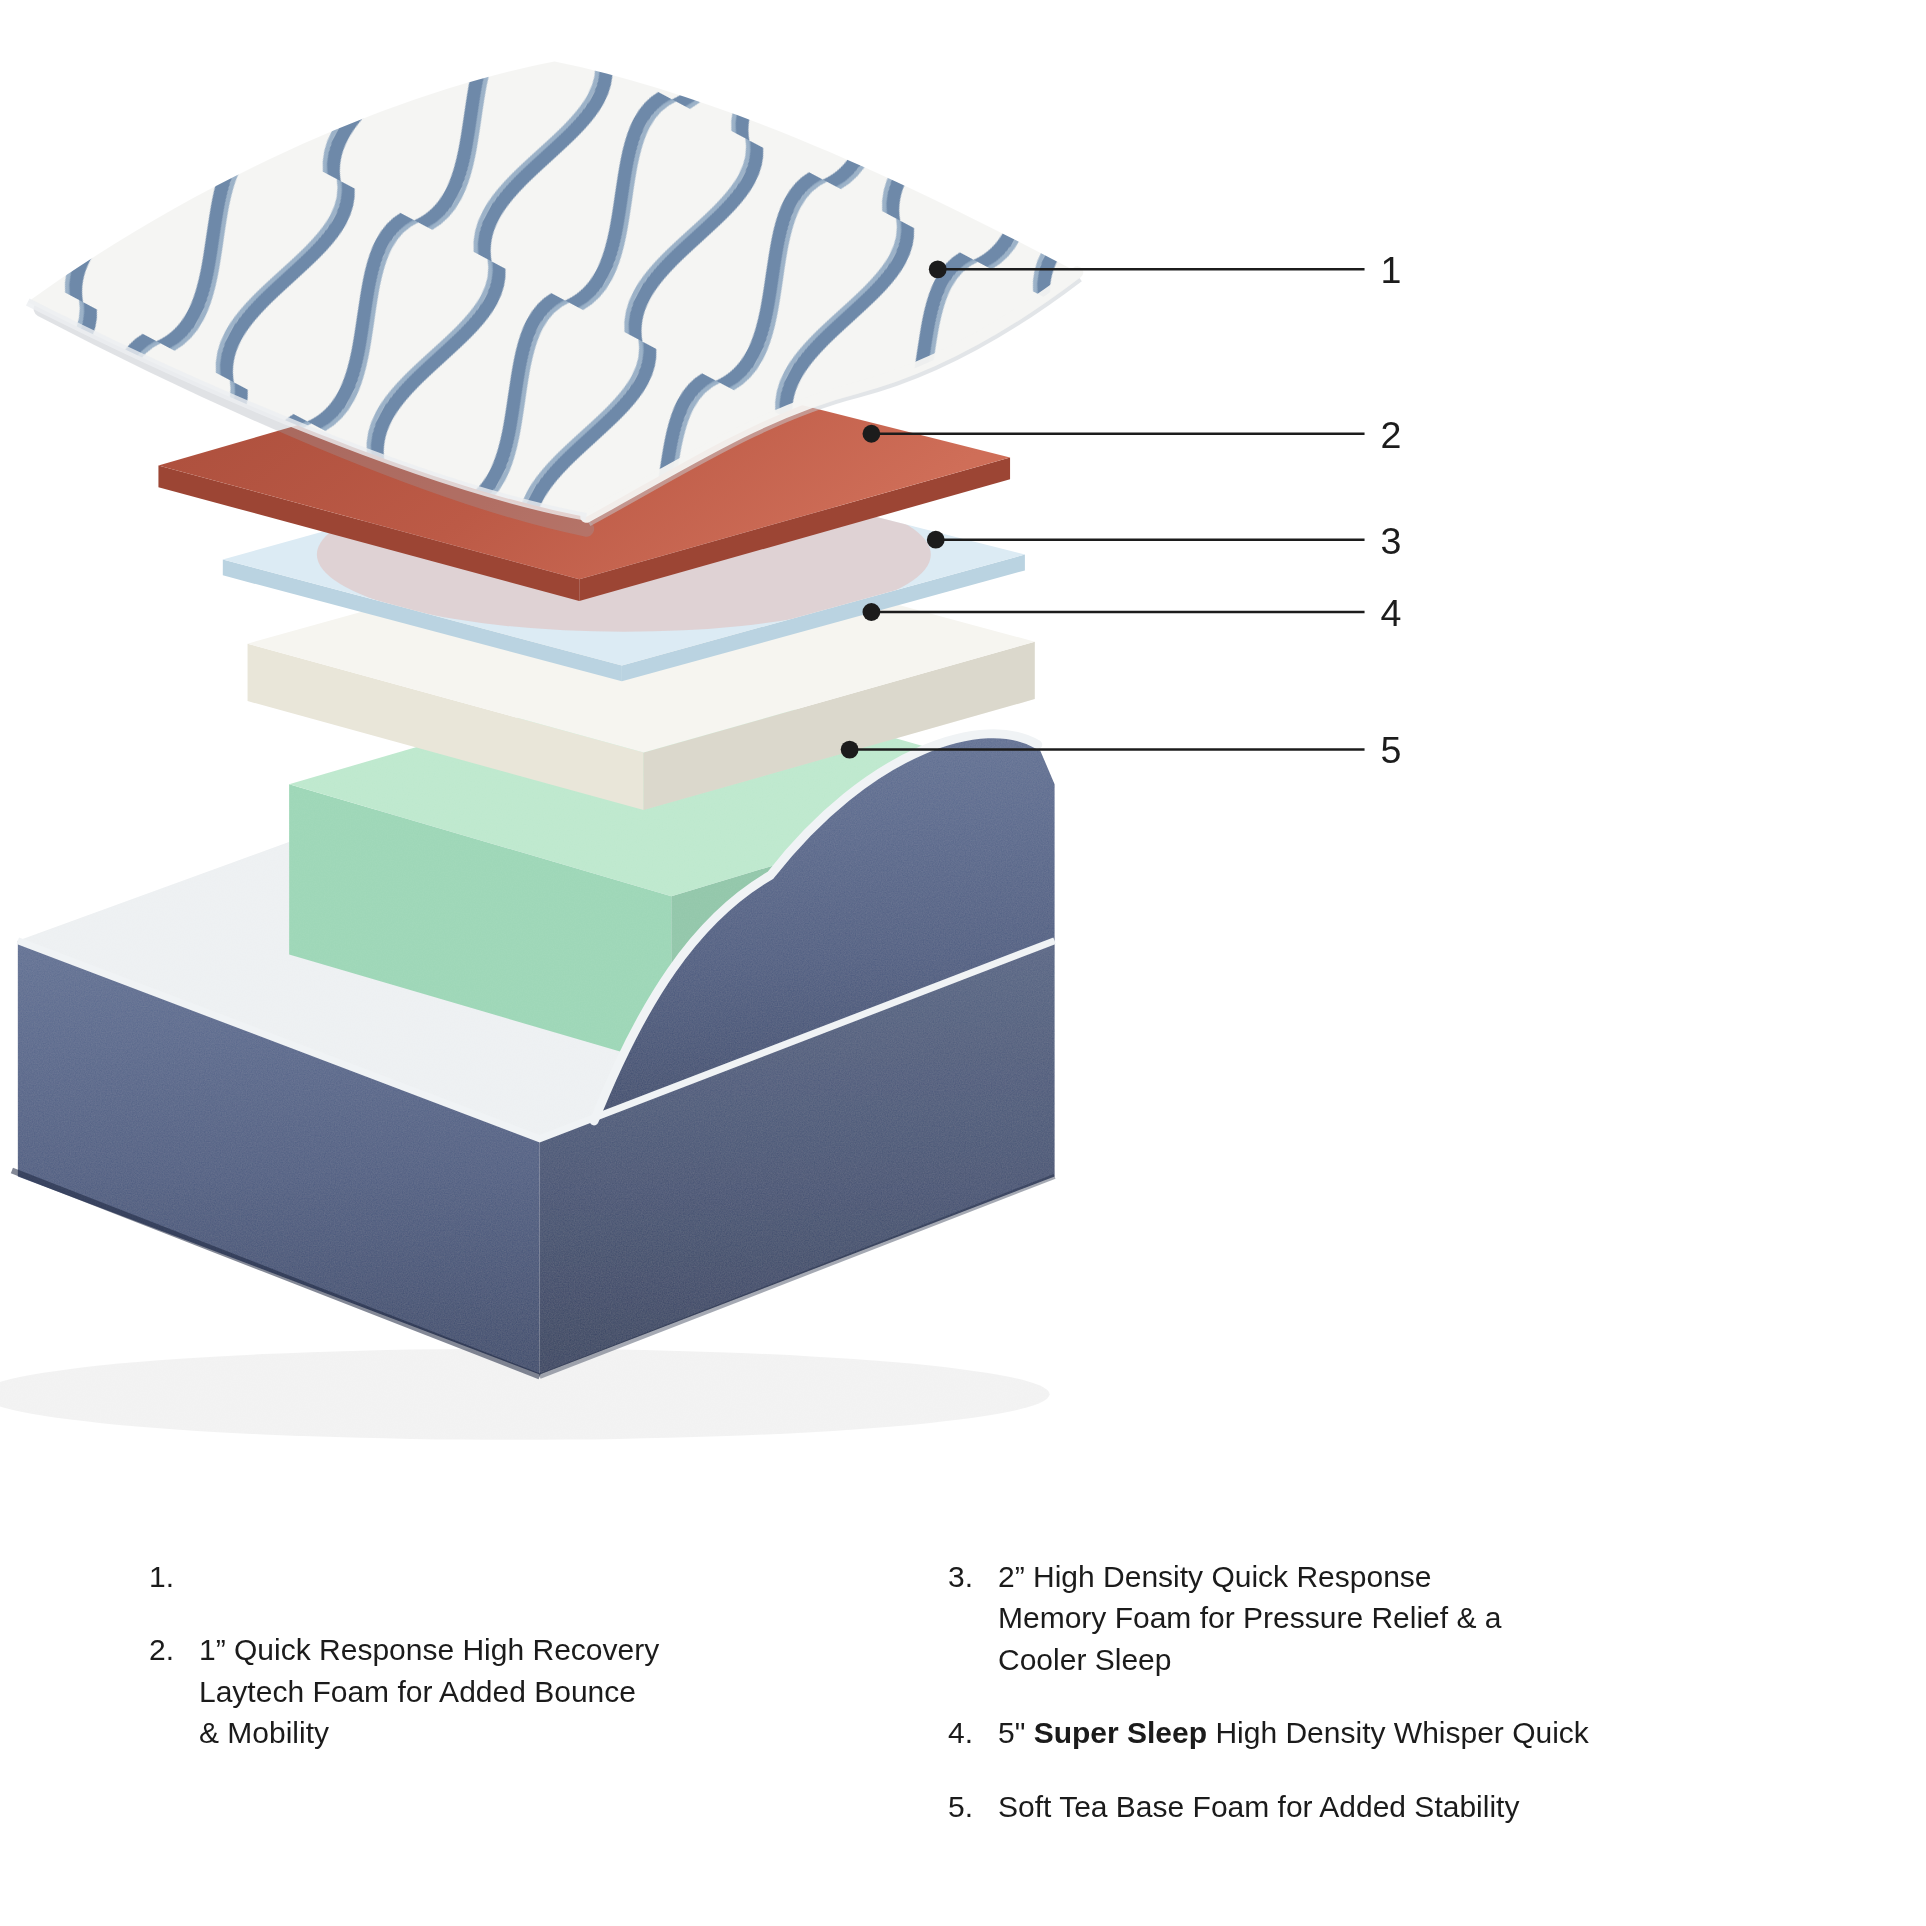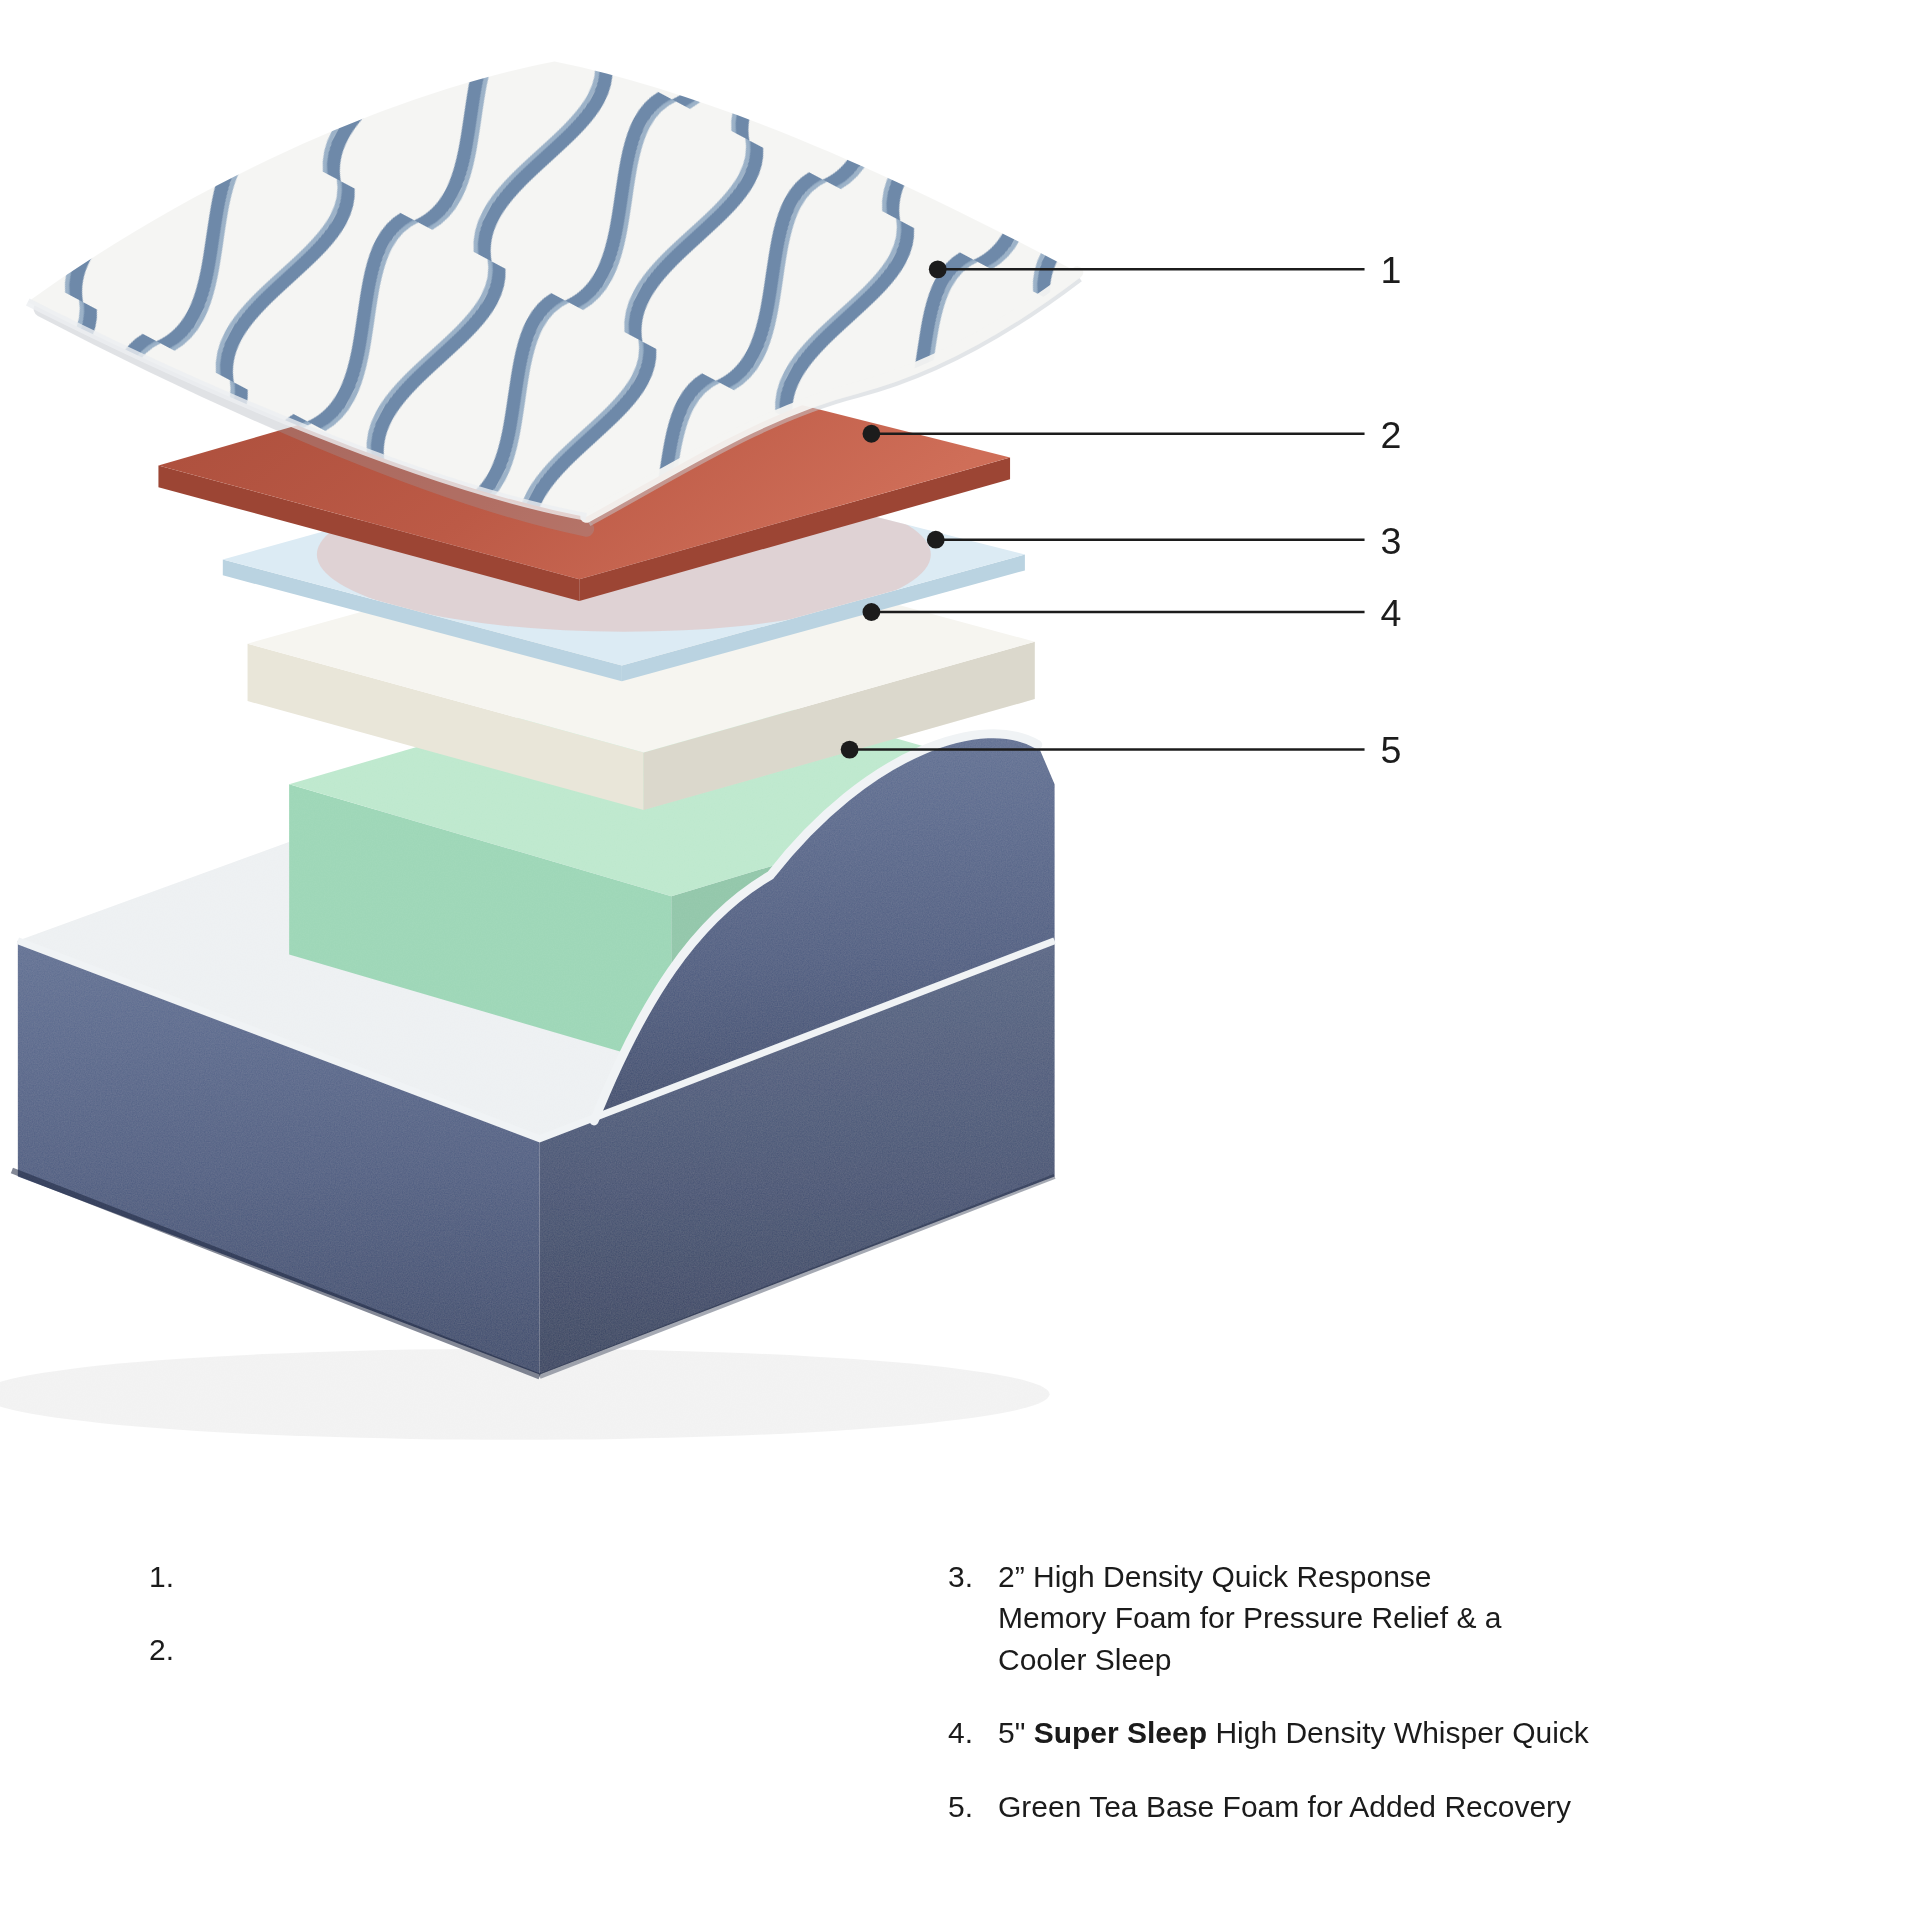--- a/index.html
+++ b/index.html
@@ -131,34 +131,37 @@
     </g>
   </svg>
 
   <div class="legend">
     <div class="legend-col col-left">
       <div class="legend-item">
         <span class="legend-num">1.</span>
       </div>
       <div class="legend-item">
         <span class="legend-num">2.</span>
+        <div class="legend-text">1” Quick Response High Recovery
+Laytech Foam for Added Bounce
+&amp; Mobility</div>
       </div>
     </div>
     <div class="legend-col col-right">
       <div class="legend-item">
         <span class="legend-num">3.</span>
         <div class="legend-text">2” High Density Quick Response
 Memory Foam for Pressure Relief &amp; a
 Cooler Sleep</div>
       </div>
       <div class="legend-item">
         <span class="legend-num">4.</span>
         <div class="legend-text"><span>5" </span><b>Super Sleep</b><span> High Density Whisper Quick</span></div>
       </div>
       <div class="legend-item">
         <span class="legend-num">5.</span>
-        <div class="legend-text">Green Tea Base Foam for Added Recovery</div>
+        <div class="legend-text">Soft Tea Base Foam for Added Stability</div>
       </div>
     </div>
   </div>
 
 </div>
 
 
 </body></html>

